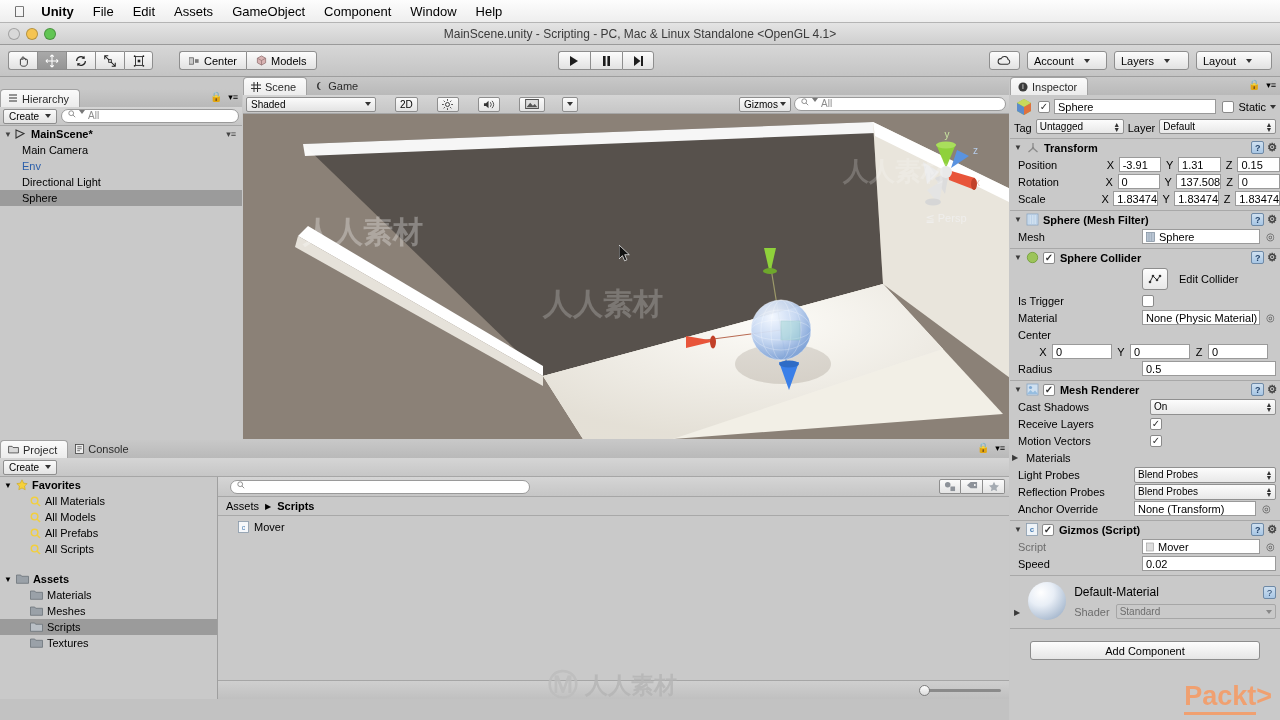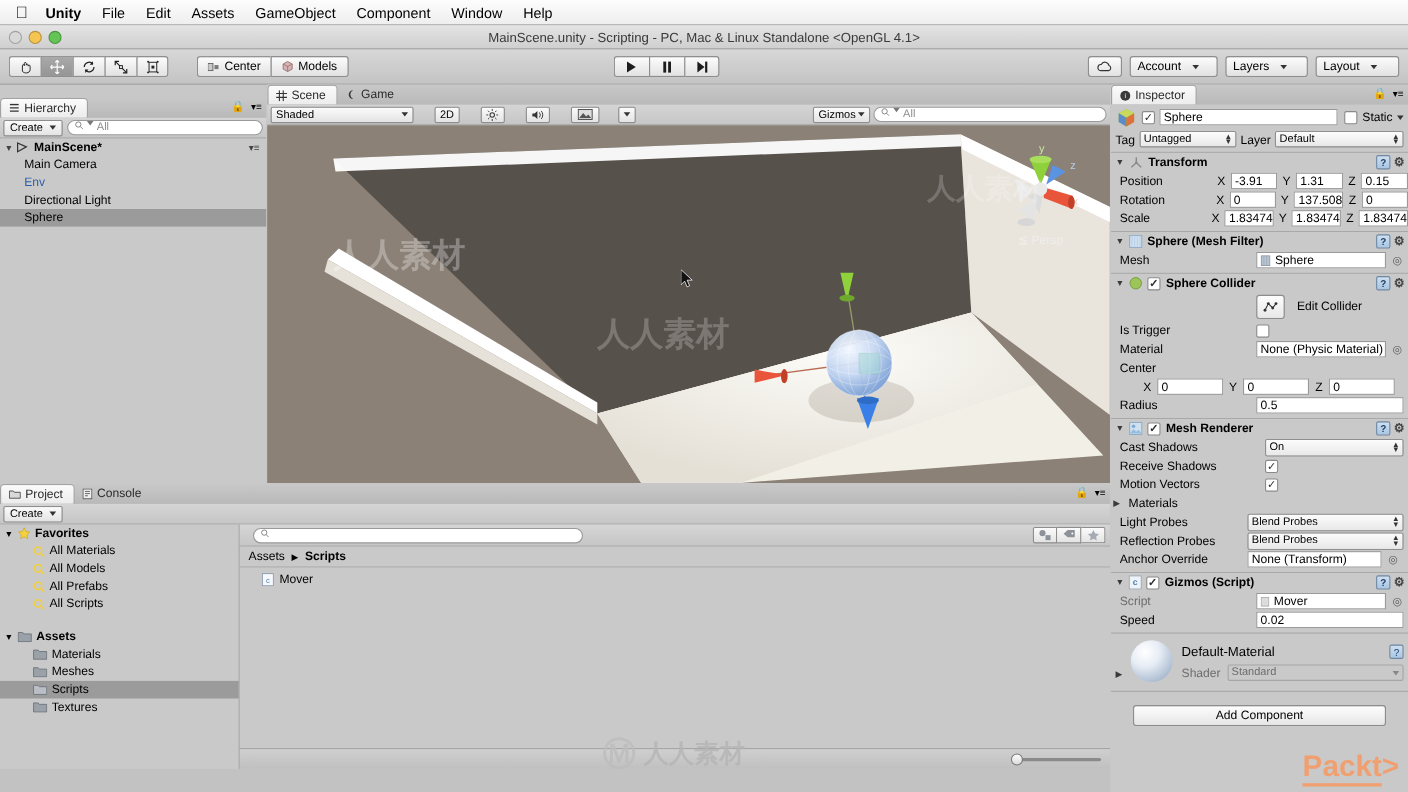--- a/index.html
+++ b/index.html
@@ -884,21 +884,21 @@
             </span>
           </div>
           <div class="crow">
             <span class="clabel" style="width:128px">Cast Shadows</span>
             <span class="popup" style="flex:1;margin-right:4px;height:16px">
               <span>On</span>
               <span class="sep">▲<br>▼</span>
             </span>
           </div>
           <div class="crow">
-            <span class="clabel" style="width:128px">Receive Shadows</span>
+            <span class="clabel" style="width:128px">Receive Layers</span>
             <span class="chk">✓</span>
           </div>
           <div class="crow">
             <span class="clabel" style="width:128px">Motion Vectors</span>
             <span class="chk">✓</span>
           </div>
           <div class="crow" style="padding-left:2px">
             <span class="tri" style="font-size:8px;width:10px;color:#3a3a3a">▶</span>
             <span>Materials</span>
           </div>

